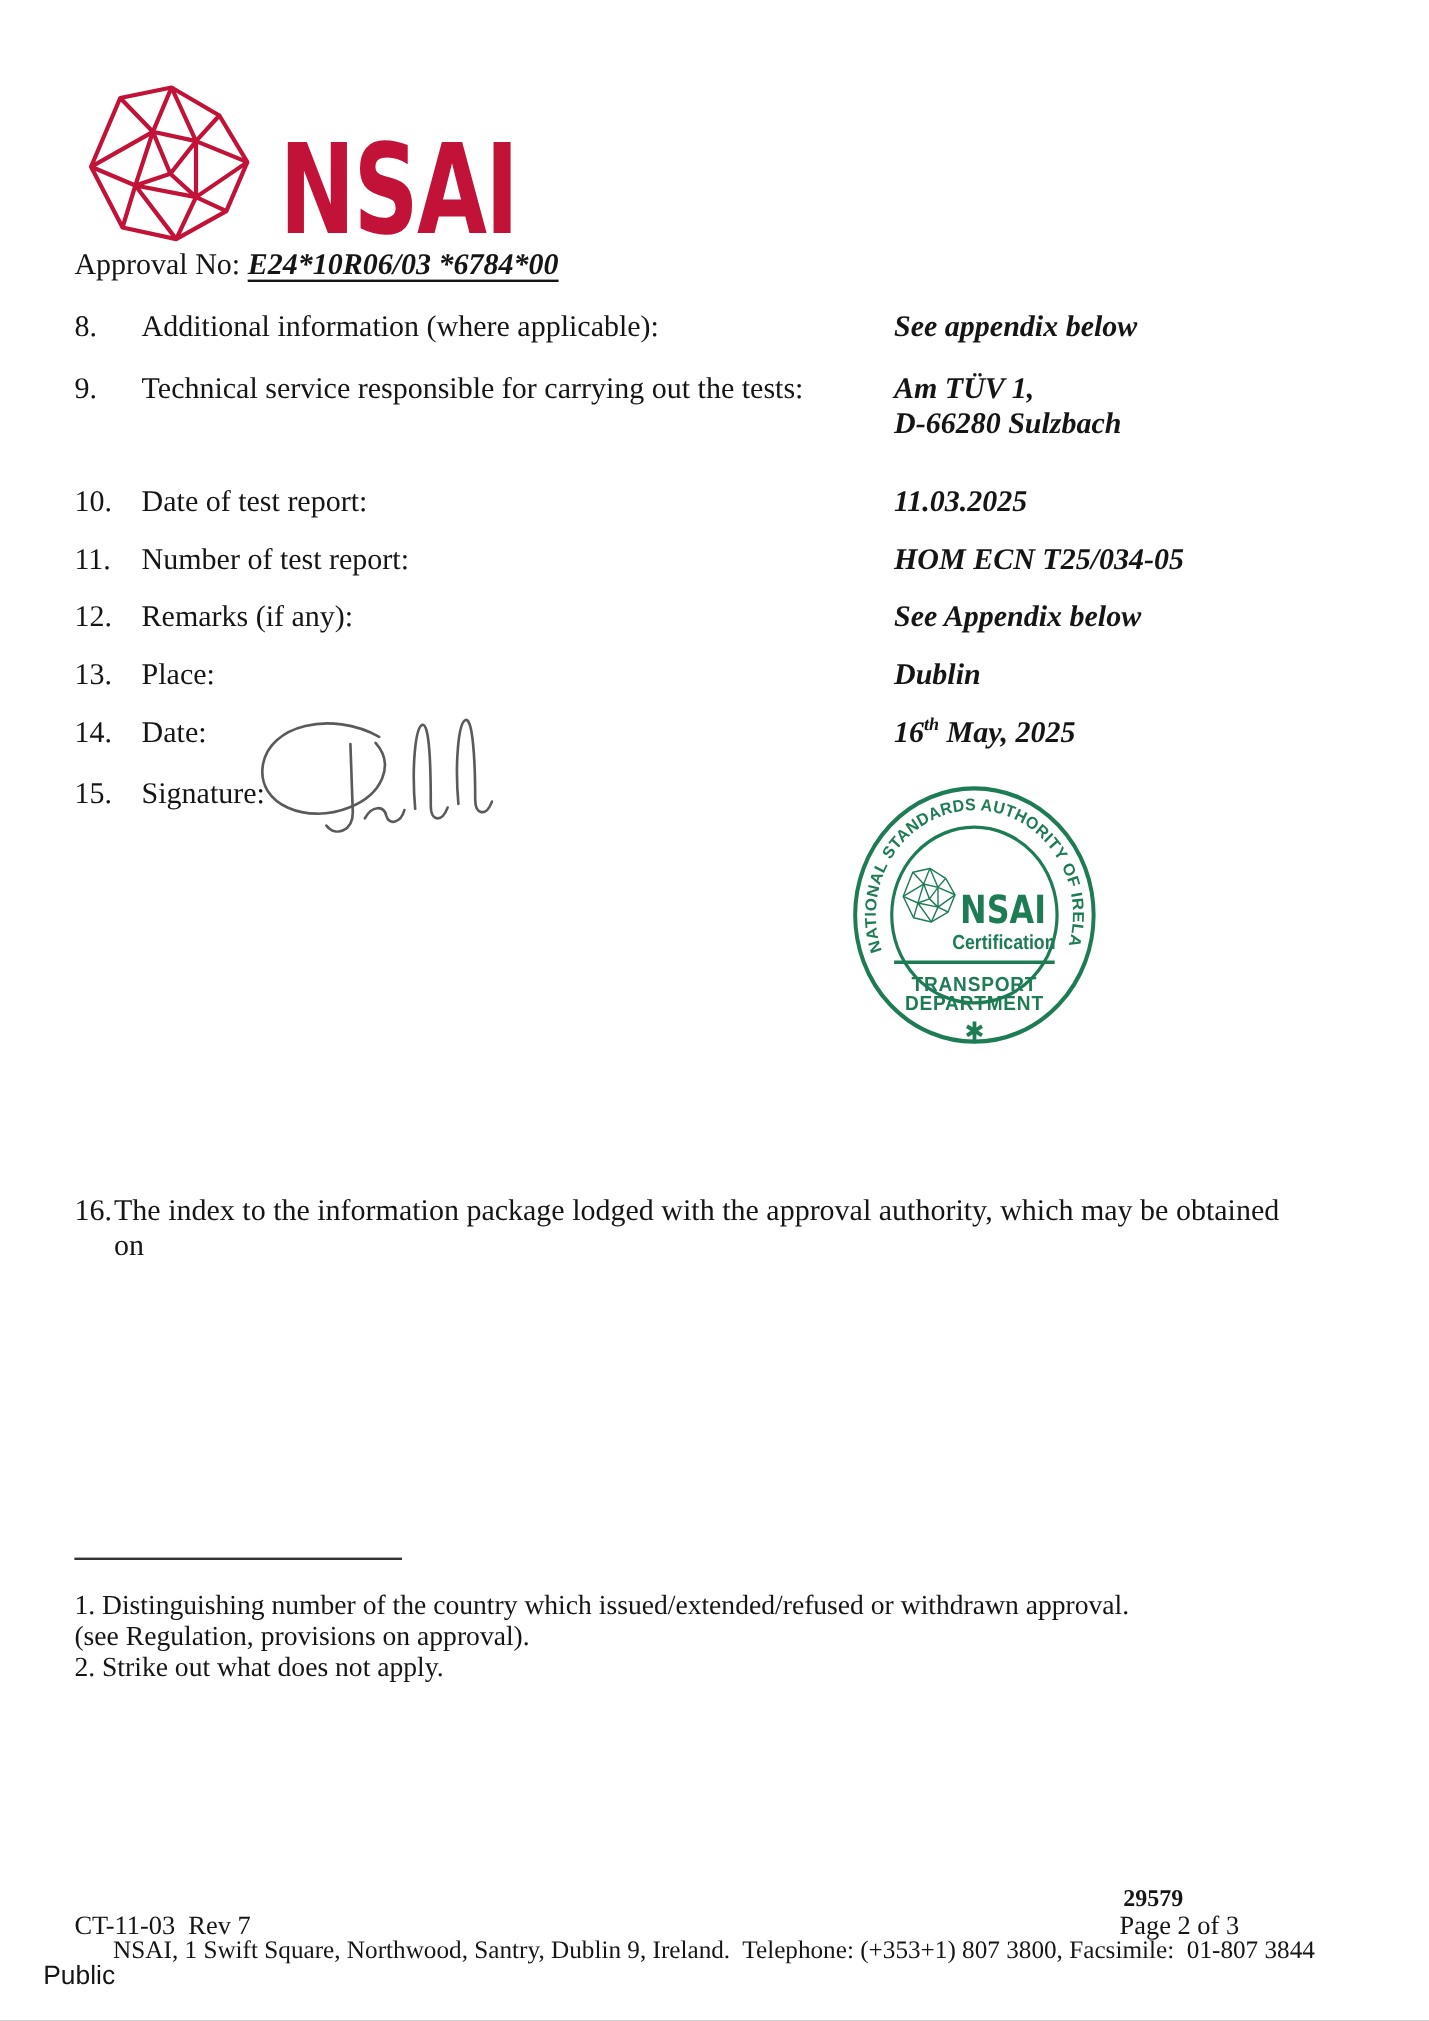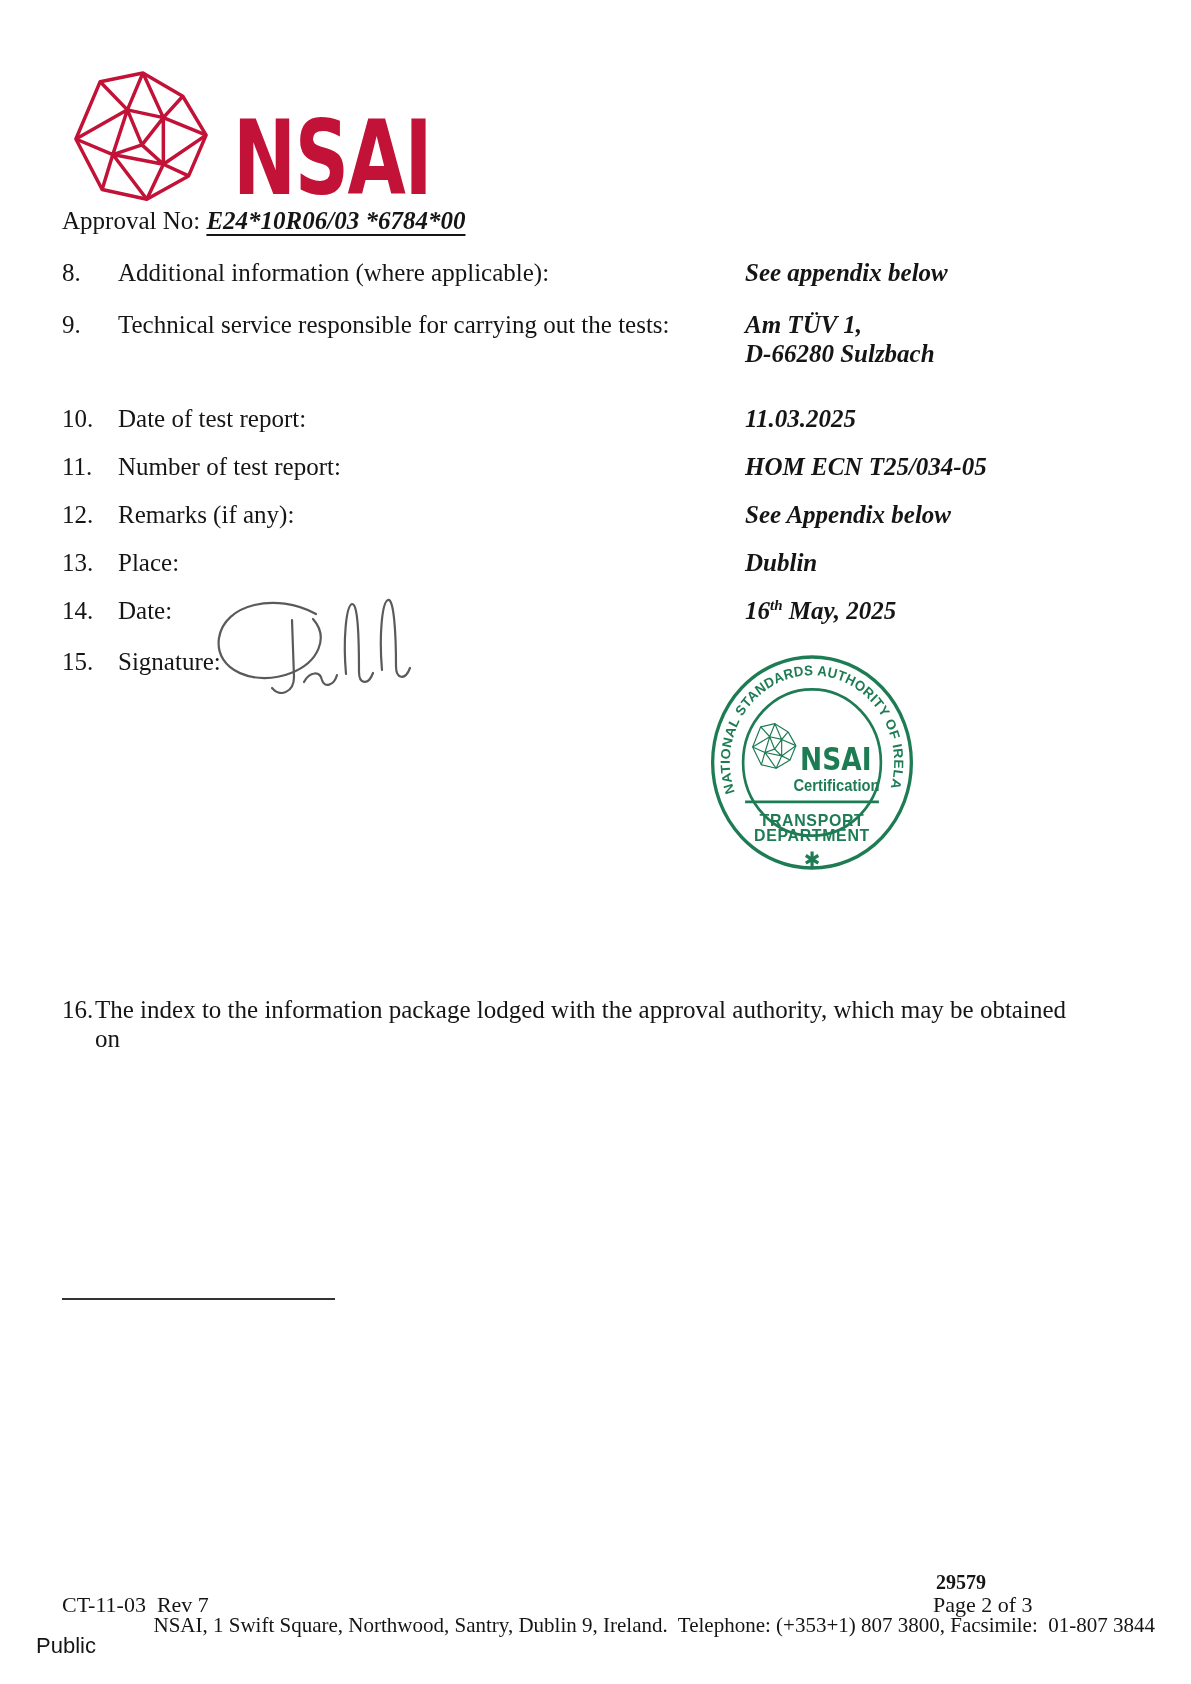--- a/index.html
+++ b/index.html
@@ -49,21 +49,21 @@
   .st-dept{font-family:"Liberation Sans", sans-serif;font-weight:bold;font-size:24px;letter-spacing:1px;fill:currentColor;}
   .st-star{font-size:30px;fill:currentColor;}
   .mini-poly{color:#1e7c54;}
 
   
   .fn-divider{position:absolute;left:62px;top:1298px;width:273px;border-top:2px solid #333;}
   .footnotes{position:absolute;left:62px;top:1325px;font-size:23px;line-height:26px;width:900px;}
   .doc-number{position:absolute;left:936px;top:1571px;font-size:20px;font-weight:bold;}
   .doc-ref{position:absolute;left:62px;top:1592px;font-size:22px;white-space:pre;}
   .page-number{position:absolute;left:933px;top:1592px;font-size:22px;font-weight:normal;}
-  .address{position:absolute;left:35px;top:1613px;width:1120px;text-align:right;font-size:21px;white-space:pre;}
+  .address{position:absolute;left:35px;top:1613px;width:1120px;text-align:center;font-size:21px;white-space:pre;}
   .classification{position:absolute;left:36px;top:1633px;font-family:"Liberation Sans", sans-serif;font-size:22px;}
 </style>
 </head>
 <body>
 
 <svg width="0" height="0" style="position:absolute" aria-hidden="true">
   <symbol id="poly" viewBox="0 0 152 142">
     <g fill="none" stroke="currentColor" stroke-width="3.6" stroke-linejoin="round">
       <polygon points="34,12 78,3 119,27 143,67 125,109 82,133 36,123 9,71"></polygon>
       <path d="M34 12 L62 41 M78 3 L62 41 M78 3 L99 49 M119 27 L99 49 M143 67 L99 49
@@ -156,20 +156,25 @@
   </svg>
 
   <div class="para16" style="top:995px">
     <div class="num">16.</div>
     <div class="txt">
       <div>The index to the information package lodged with the approval authority, which may be obtained on</div>
     </div>
   </div>
 
   <div class="fn-divider"></div>
+  <div class="footnotes">
+    <div>1. Distinguishing number of the country which issued/extended/refused or withdrawn approval.</div>
+    <div>(see Regulation, provisions on approval).</div>
+    <div>2. Strike out what does not apply.</div>
+  </div>
 
   <div class="doc-number">29579</div>
   <div class="doc-ref">CT-11-03  Rev 7</div>
   <div class="page-number">Page 2 of 3</div>
   <div class="address">NSAI, 1 Swift Square, Northwood, Santry, Dublin 9, Ireland.  Telephone: (+353+1) 807 3800, Facsimile:  01-807 3844</div>
   <div class="classification">Public</div>
 
 </div>
 
 </body></html>

